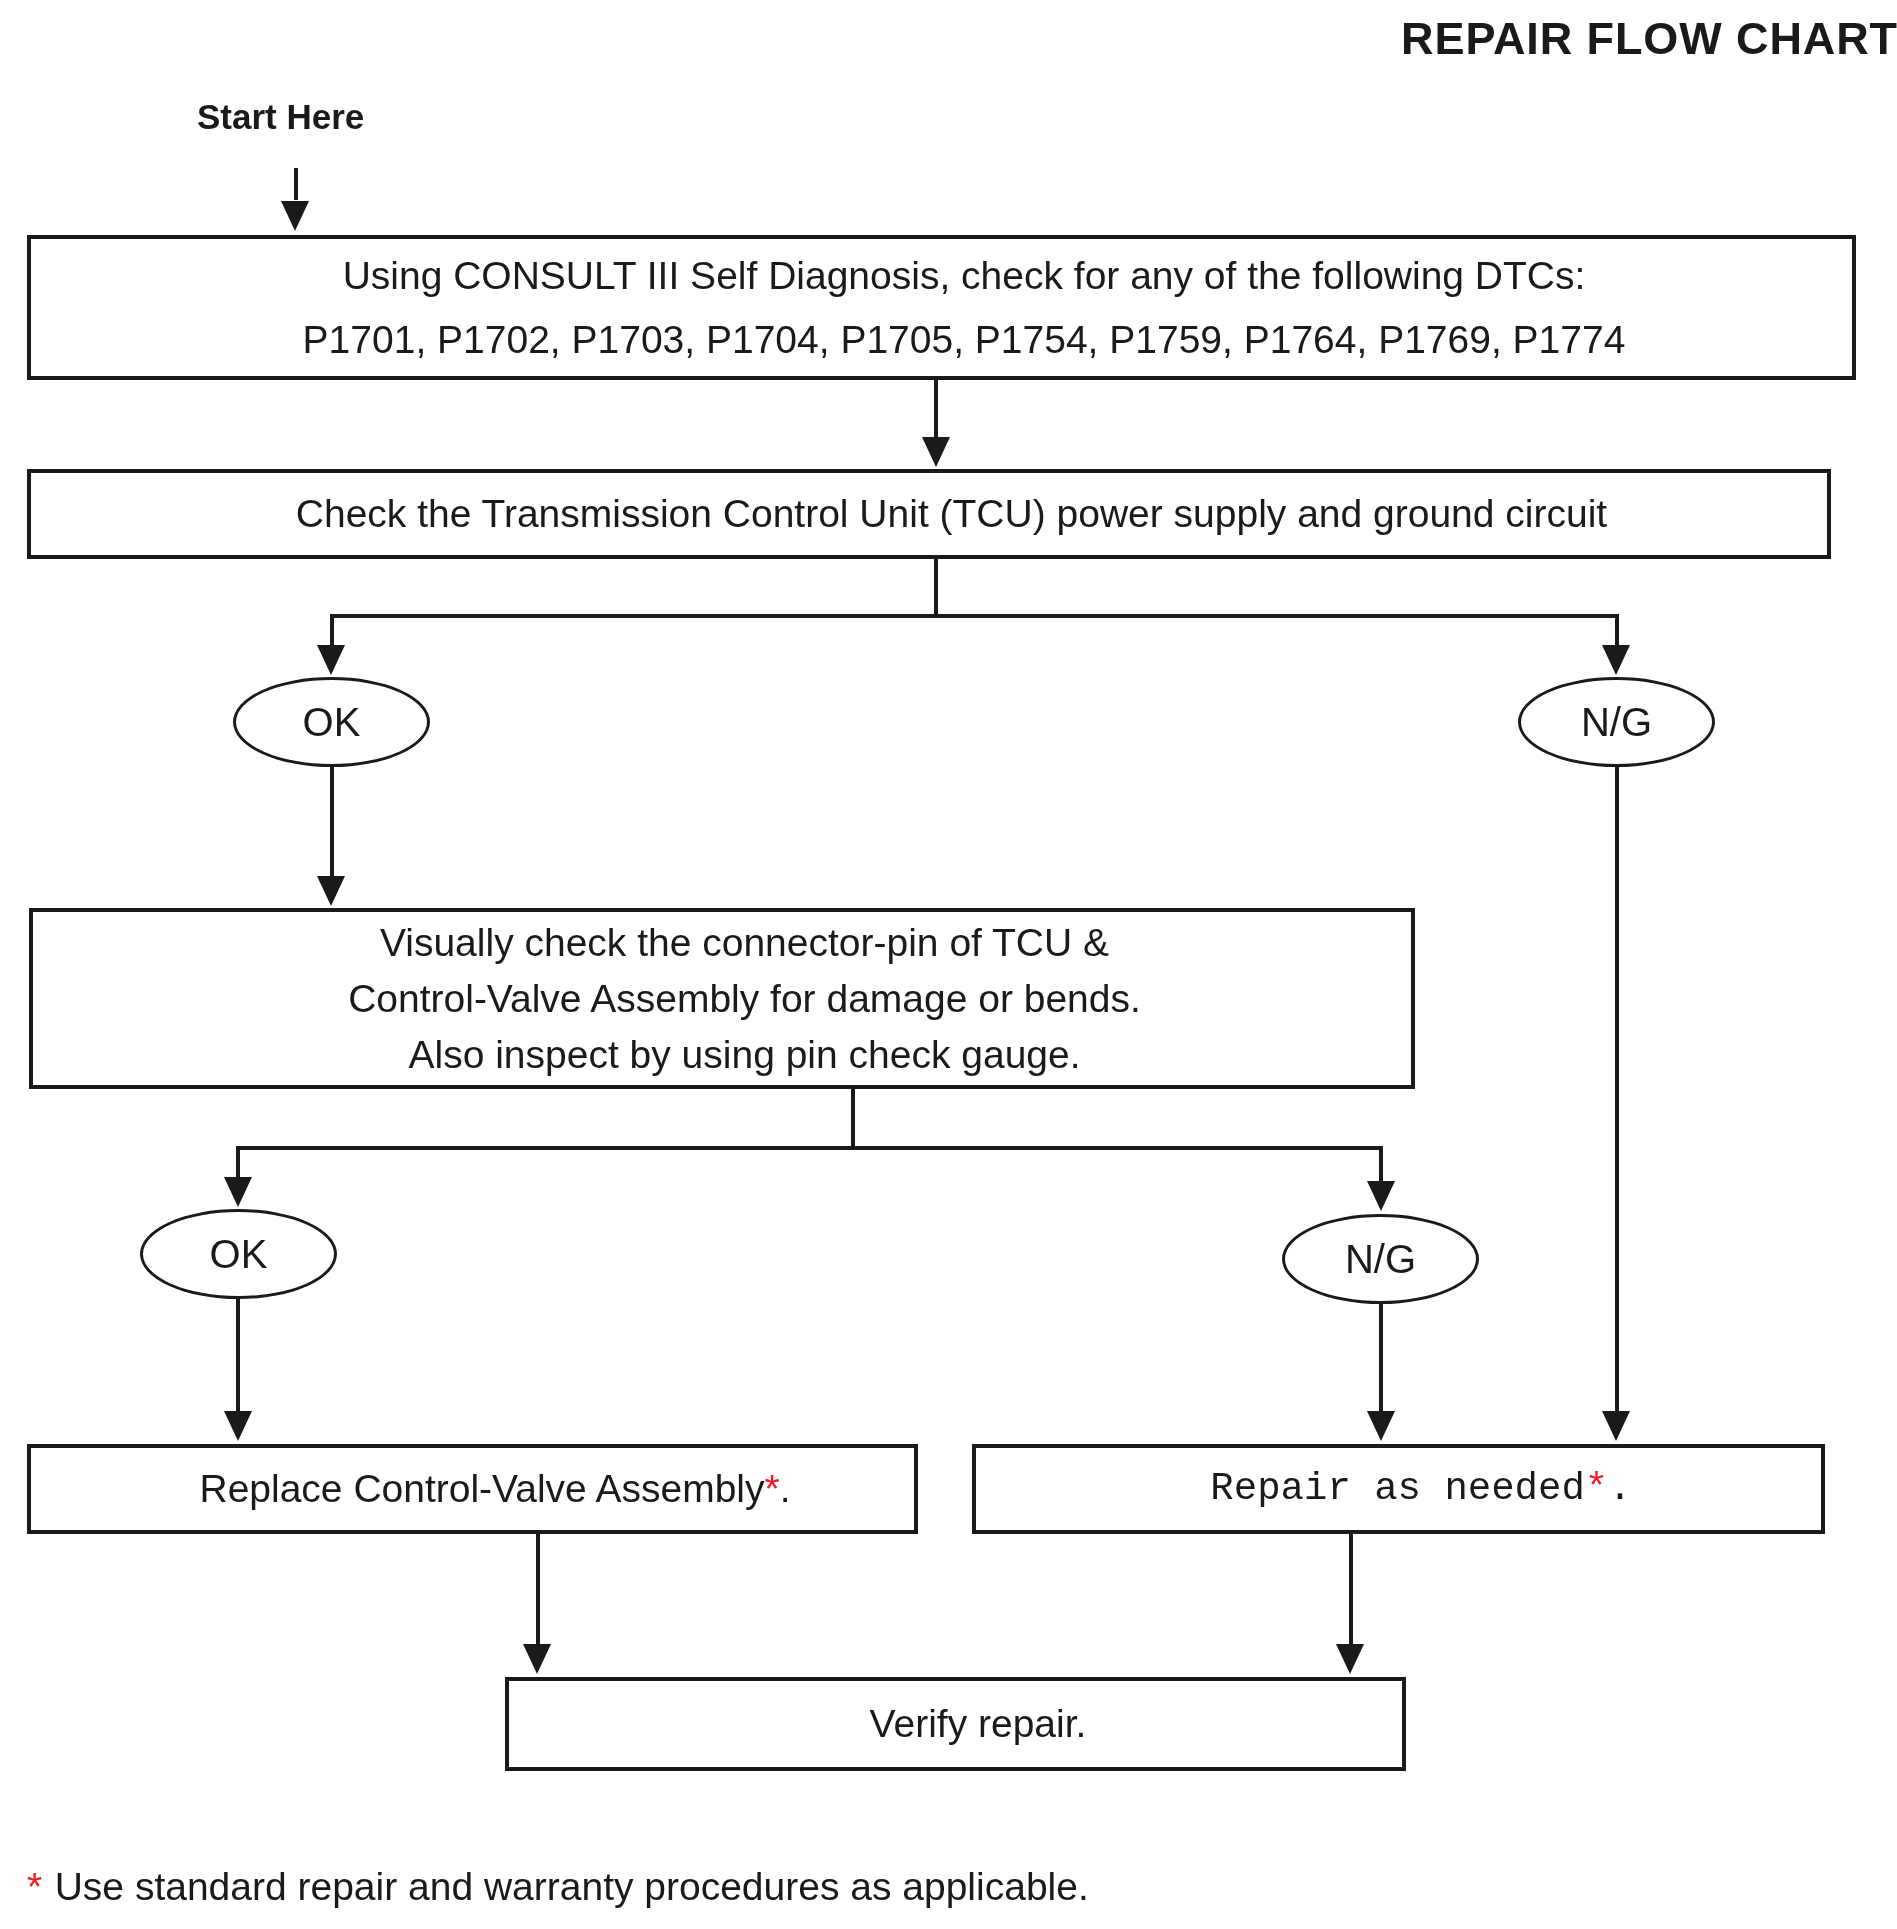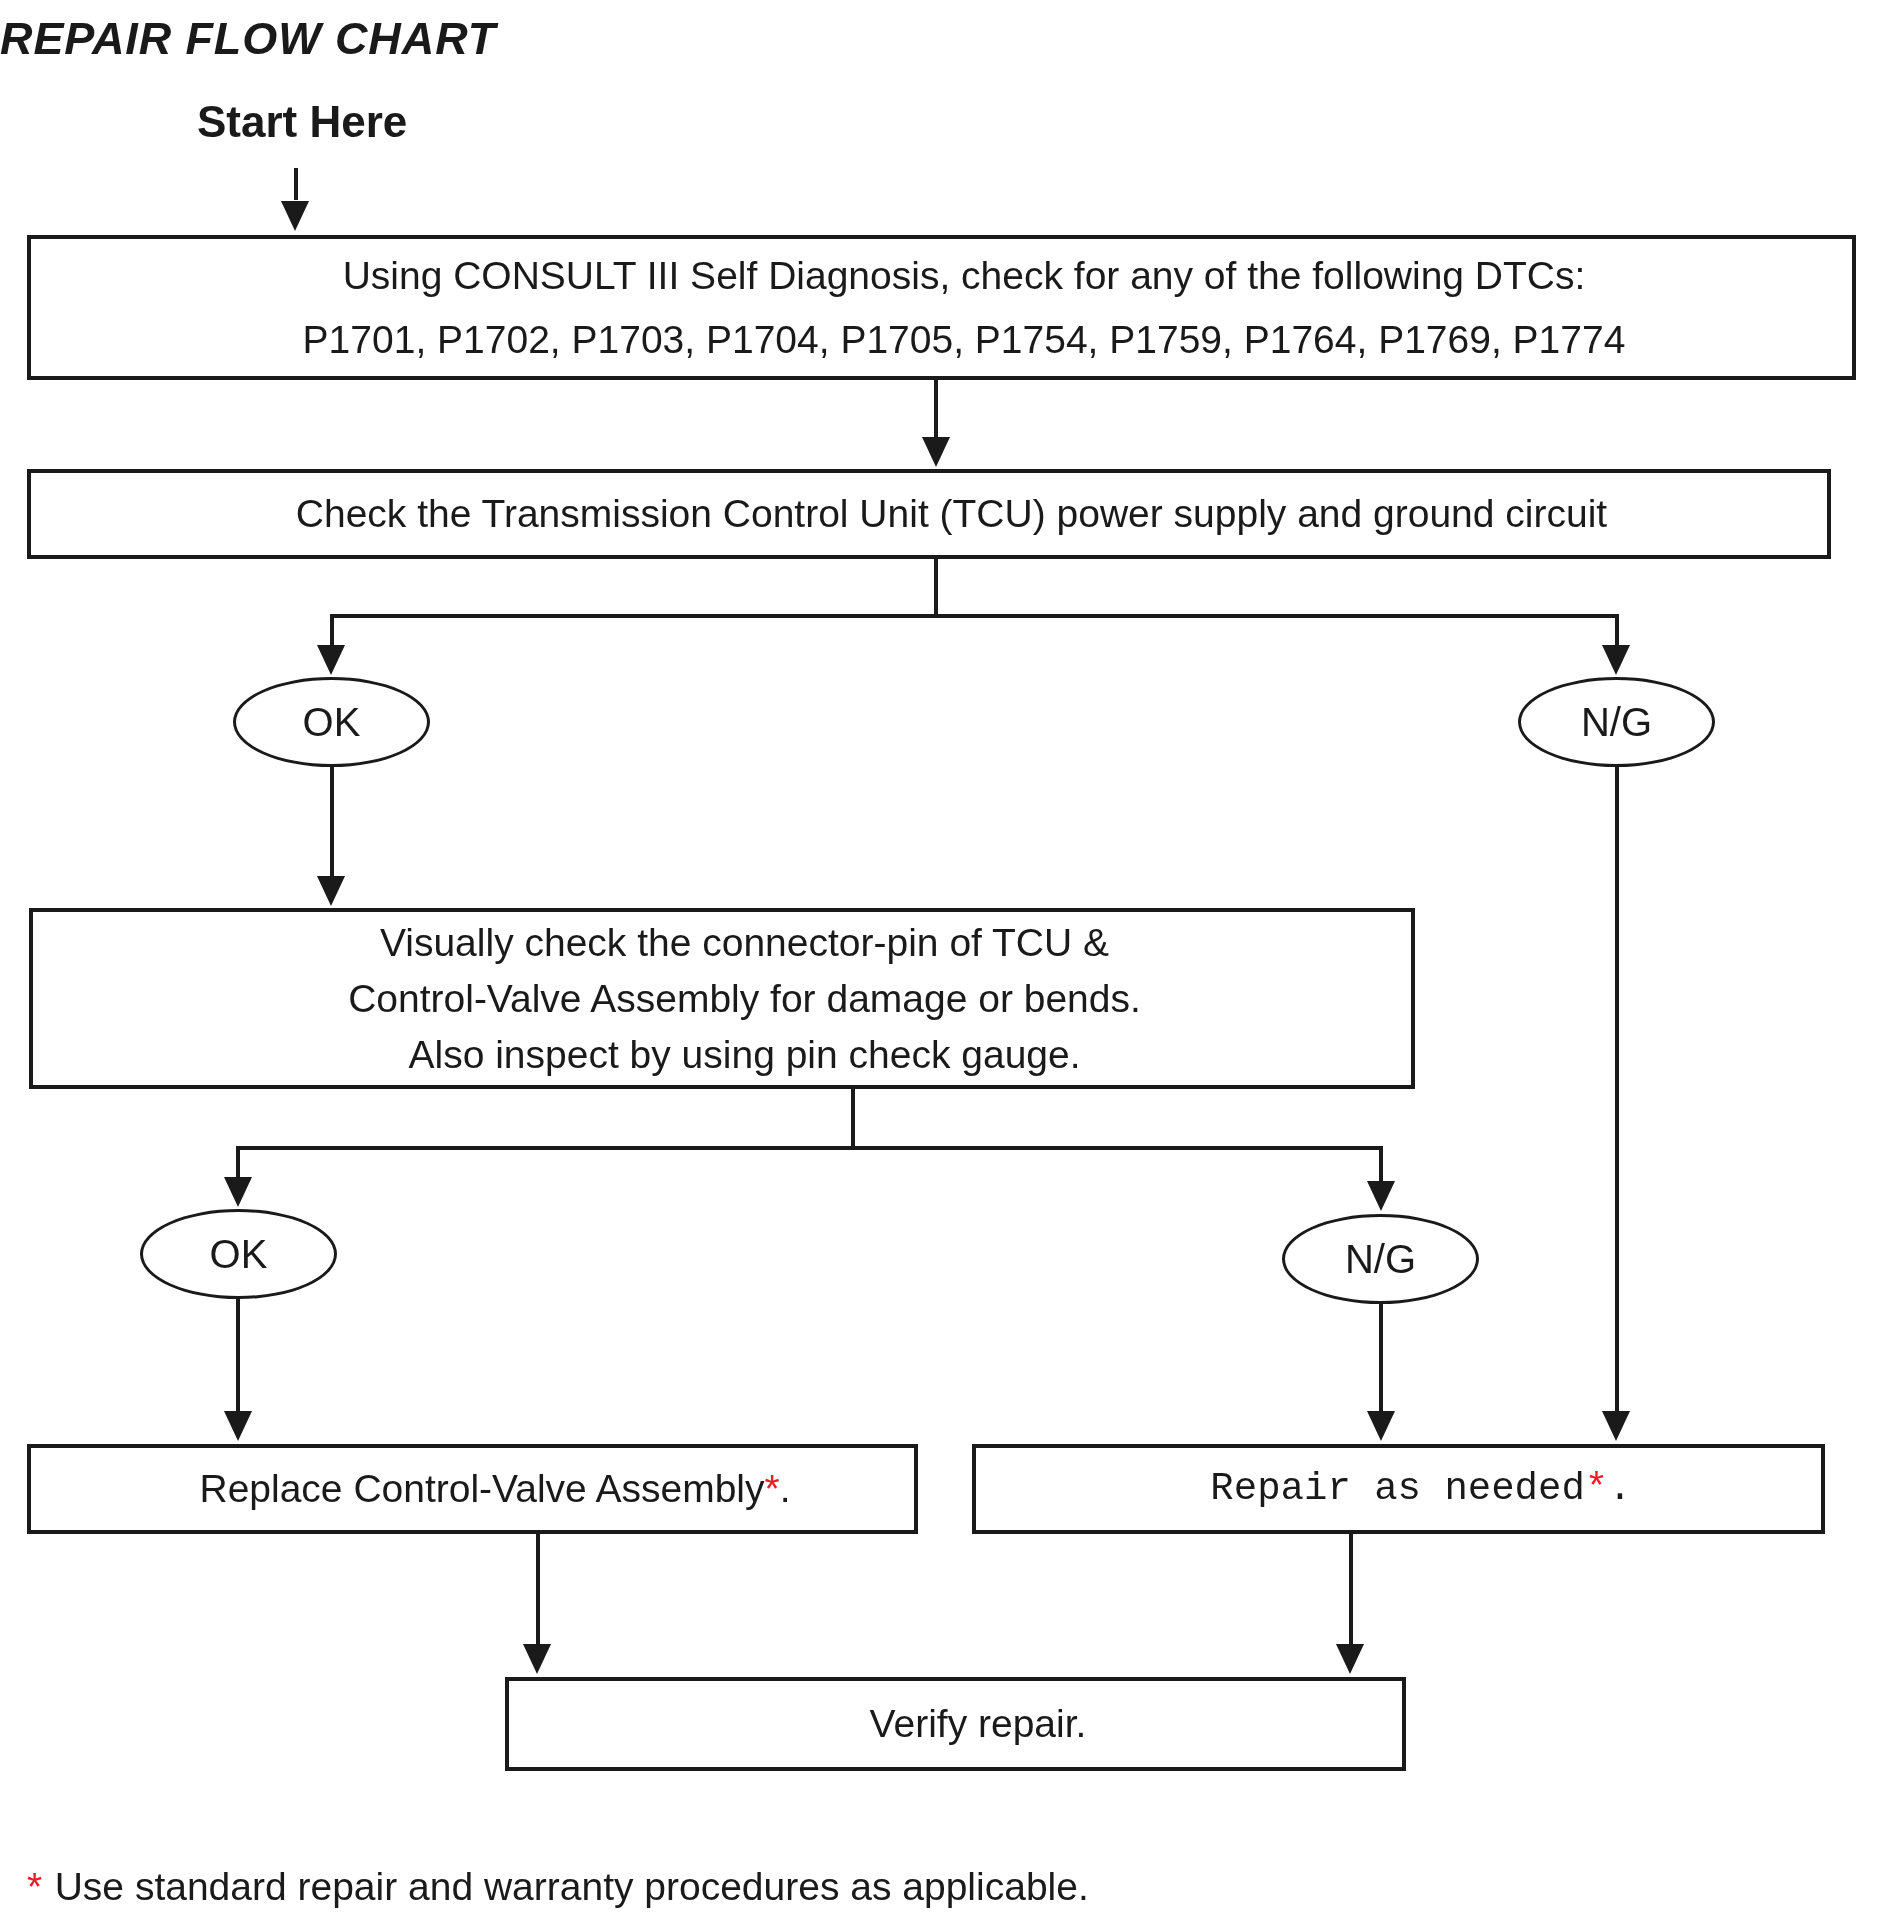--- a/index.html
+++ b/index.html
@@ -8,30 +8,29 @@
     width: 1898px;
     height: 1930px;
     background: #ffffff;
     font-family: "Liberation Sans", sans-serif;
     color: #1a1a1a;
     overflow: hidden;
   }
   .title {
     position: absolute;
     left: 0; top: 12.5px; width: 1898px;
-    text-align: left;
+    text-align: right;
     font-size: 45px;
     font-weight: bold;
     letter-spacing: 0.9px;
-    font-style: italic;
   }
   .start-label {
     position: absolute;
     left: 197px; top: 97px;
-    font-size: 44px;
+    font-size: 35px;
     font-weight: bold;
   }
   .box {
     position: absolute;
     border: 4.5px solid #1a1a1a;
     background: #ffffff;
     display: flex;
     flex-direction: column;
     align-items: center;
     justify-content: center;

